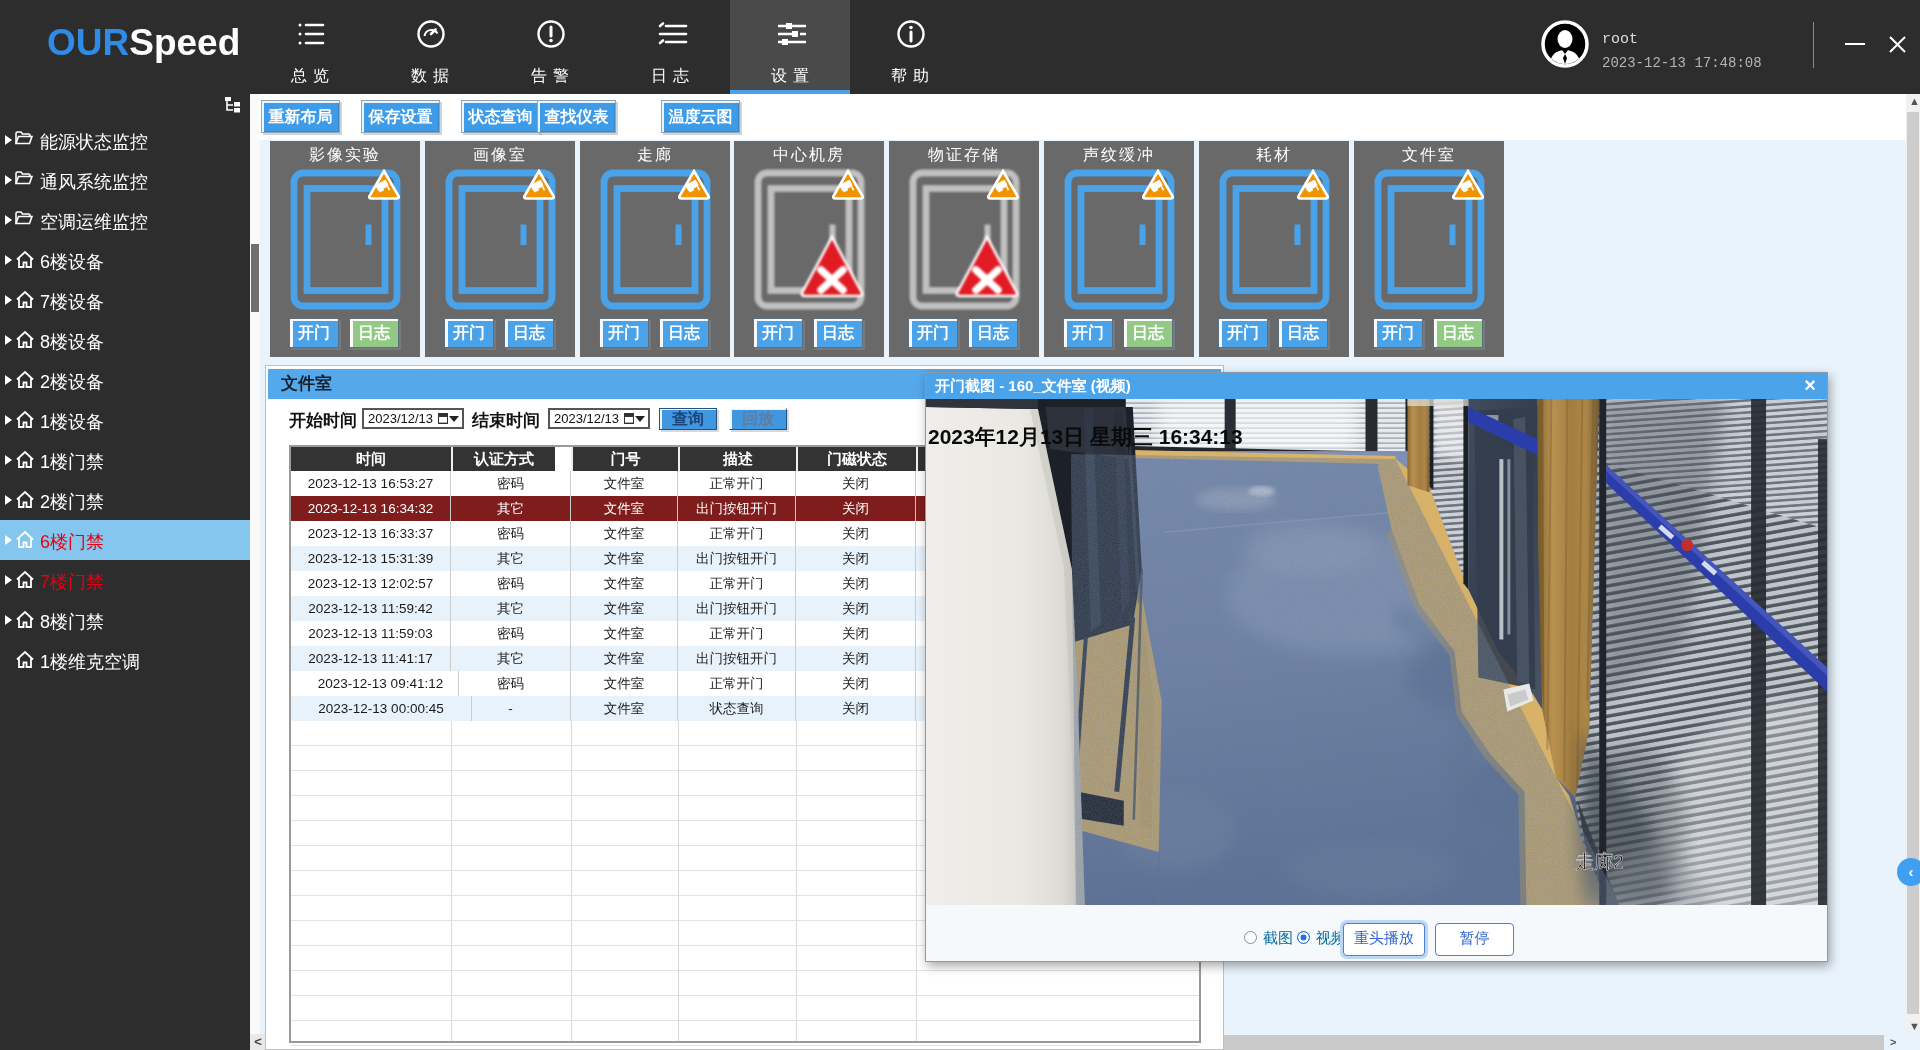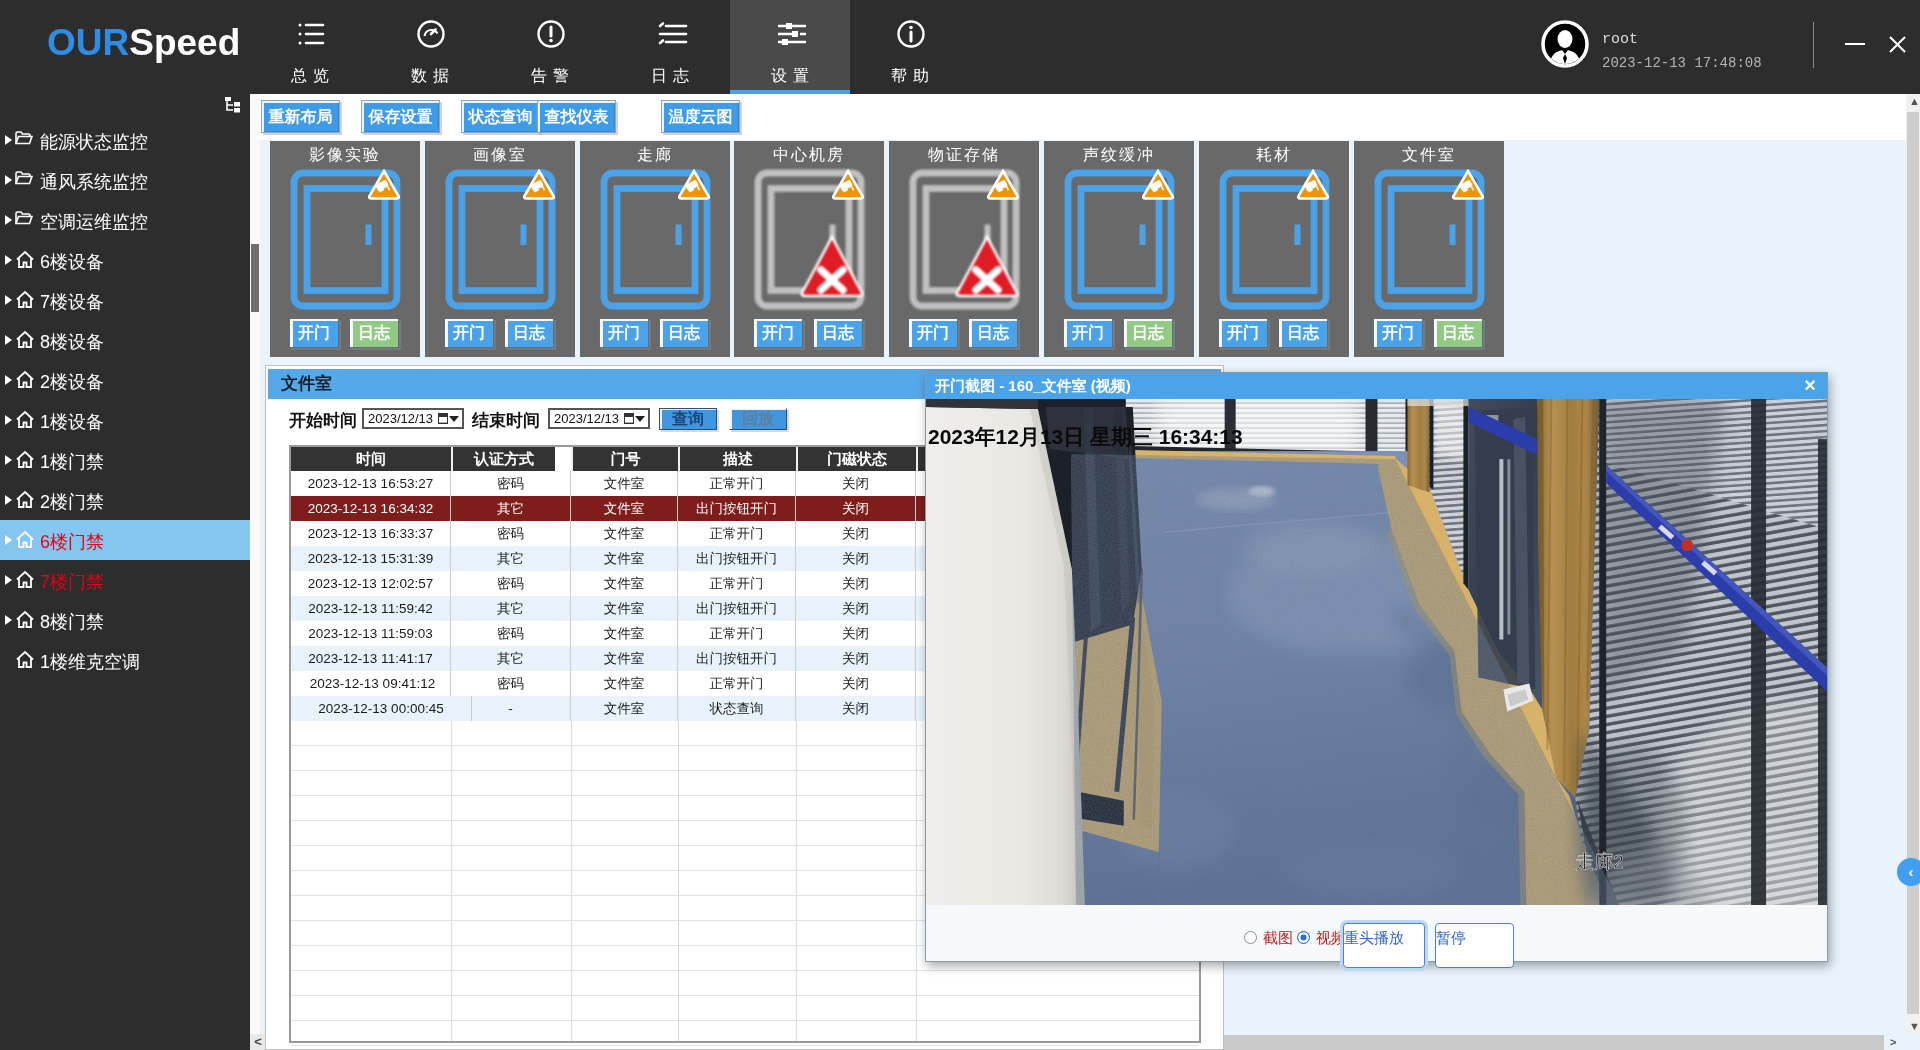--- a/index.html
+++ b/index.html
@@ -58,22 +58,22 @@
 .gline{position:absolute;left:0;width:908px;height:1px;background:#e3e3e3}
 .gv{position:absolute;top:0;width:1px;background:#d9d9d9}
 
 #modal{position:absolute;left:925px;top:372px;width:903px;height:590px;background:#f6f9fc;border:1px solid #8a9aa8;box-shadow:2px 4px 10px rgba(0,0,0,.35)}
 #mtitle{position:absolute;left:0;top:0;width:901px;height:26px;background:#4ba3e9;color:#fff;font-size:15px;font-weight:bold;line-height:26px;padding-left:9px}
 #mx{position:absolute;right:11px;top:0;color:#fff;font-size:20px;font-weight:bold;line-height:25px}
 #photo{position:absolute;left:0;top:26px;width:901px;height:506px;border-bottom:1px solid #1a1a1a}
 #mctl{position:absolute;left:0;top:533px;width:901px;height:55px;background:#f6f9fc}
 .radio{position:absolute;top:558px;width:13px;height:13px;border:1px solid #8a8a8a;border-radius:50%;background:#fff}
 .radio.on{background:#2a6fd4;border-color:#2a6fd4;box-shadow:inset 0 0 0 2.5px #fff}
-.rlab{position:absolute;top:556px;font-size:15px;color:#b91c1c}
-.mbtn{position:absolute;top:550px;width:82px;height:45px;background:#fff;border:1px solid #4f7fd0;border-radius:4px;color:#3366cc;font-size:15px;text-align:left;line-height:27px}
+.rlab{position:absolute;top:556px;font-size:15px;color:#0369a1}
+.mbtn{position:absolute;top:550px;width:82px;height:33px;background:#fff;border:1px solid #4f7fd0;border-radius:4px;color:#3366cc;font-size:15px;text-align:center;line-height:27px}
 .mbtn.foc{box-shadow:0 0 0 3px #bcd7f3;border-width:1.5px}
 
 #vsb{position:absolute;left:1906px;top:94px;width:14px;height:940px;background:#f1f1f1}
 #vsbth{position:absolute;left:1907px;top:112px;width:12px;height:902px;background:#cdcdcd}
 .sbarrow{position:absolute;color:#555;font-size:11px;font-weight:bold}
 #hsbth{position:absolute;left:1224px;top:1035px;width:660px;height:15px;background:#c9c9c9}
 #bluehandle{position:absolute;left:1897px;top:858px;width:28px;height:28px;border-radius:50%;background:#419ff2;color:#fff;font-size:15px;font-weight:bold;text-align:center;line-height:28px}
 </style>
 <div id="topbar">
 <div id="logo"><b>OUR</b>Speed</div>
@@ -502,21 +502,21 @@
 </div>
 <div class="tr alt" style="top:199px">
 <div class="td" style="left:0px;width:160px">2023-12-13 11:41:17</div>
 <div class="td" style="left:160px;width:120px">其它</div>
 <div class="td" style="left:280px;width:107px">文件室</div>
 <div class="td" style="left:387px;width:118px">出门按钮开门</div>
 <div class="td" style="left:505px;width:120px">关闭</div>
 <div class="td" style="left:625px;width:283px"></div>
 </div>
 <div class="tr " style="top:224px">
-<div class="td" style="left:4px;width:156px">2023-12-13 09:41:12</div>
+<div class="td" style="left:12px;width:156px">2023-12-13 09:41:12</div>
 <div class="td" style="left:160px;width:120px">密码</div>
 <div class="td" style="left:280px;width:107px">文件室</div>
 <div class="td" style="left:387px;width:118px">正常开门</div>
 <div class="td" style="left:505px;width:120px">关闭</div>
 <div class="td" style="left:625px;width:283px"></div>
 </div>
 <div class="tr alt" style="top:249px">
 <div class="td" style="left:0px;width:181px">2023-12-13 00:00:45</div>
 <div class="td" style="left:160px;width:120px">-</div>
 <div class="td" style="left:280px;width:107px">文件室</div>

